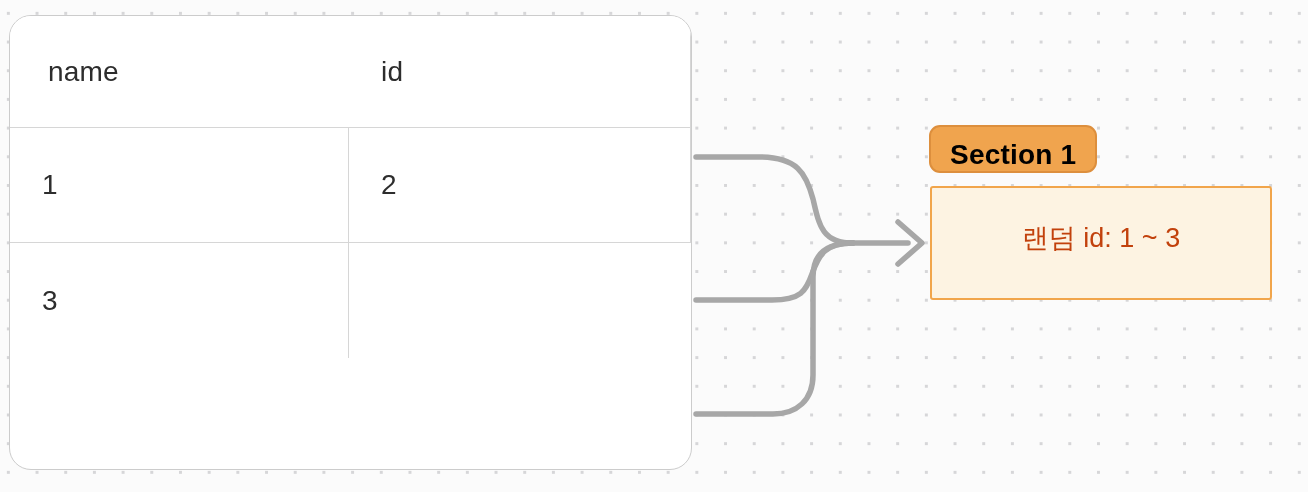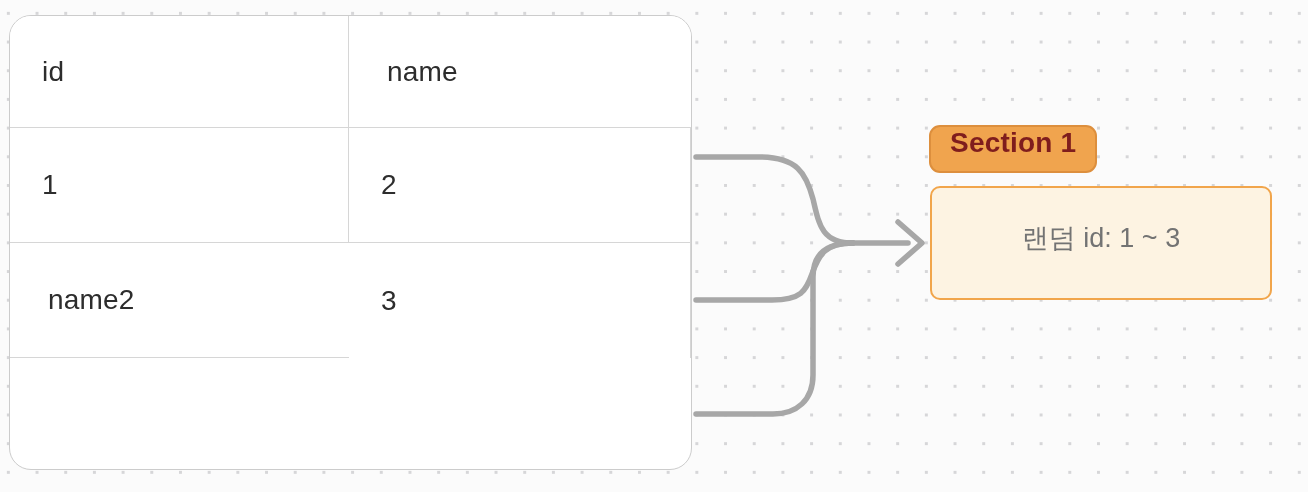--- a/index.html
+++ b/index.html
@@ -56,53 +56,52 @@
     fill:none;
     stroke:var(--connector-gray);
     stroke-width:5.5;
     stroke-linecap:round;
     stroke-linejoin:round;
   }
 
   
   .group-label{
     position:absolute;left:929px;top:125px;height:48px;
-    display:inline-flex;align-items:flex-start;
+    display:inline-flex;align-items:flex-end;
     padding:0 19px;
     background:var(--accent-orange);
     border:2px solid var(--accent-orange-border);
     border-radius:11px;
-    font-size:28px;font-weight:bold;color:#7f1d1d;
+    font-size:28px;font-weight:bold;color:#000000;
     letter-spacing:.2px;
   }
 
   
   .node-card{
     position:absolute;left:930px;top:186px;width:342px;height:114px;
     background:var(--card-fill);
     border:2px solid var(--card-border);
-    border-radius:10px;
+    border-radius:3px;
     display:flex;align-items:center;justify-content:center;
     padding-bottom:10px;
-    font-size:27px;color:#737373;
+    font-size:27px;color:#c2410c;
   }
 </style>
 </head>
 <body>
 
 <div class="canvas">
 
   <div class="table-card">
+    <div class="cell col-2 divider">name</div>
     <div class="cell col-1 divider">id</div>
-    <div class="cell col-2 divider">name</div>
 
     <div class="cell col-1 divider">1</div>
 
     <div class="cell col-1 divider">2</div>
-    <div class="cell col-2 divider">name2</div>
 
     <div class="cell col-1">3</div>
   </div>
 
   <svg class="edges" width="1308" height="492" viewBox="0 0 1308 492">
     <path d="M 696 157 H 759 C 797 157 806 173 813 199 C 819 225 822 243 853 243"></path>
     <path d="M 696 300 H 772 C 801 300 806 291 812 274 C 819 254 826 243 853 243"></path>
     <path d="M 696 414 H 773 C 797 414 813 400 813 375 V 277 C 813 255 825 243 853 243"></path>
     <path d="M 848 243 H 908"></path>
     <path d="M 898 222 L 922 243 L 898 264"></path>

